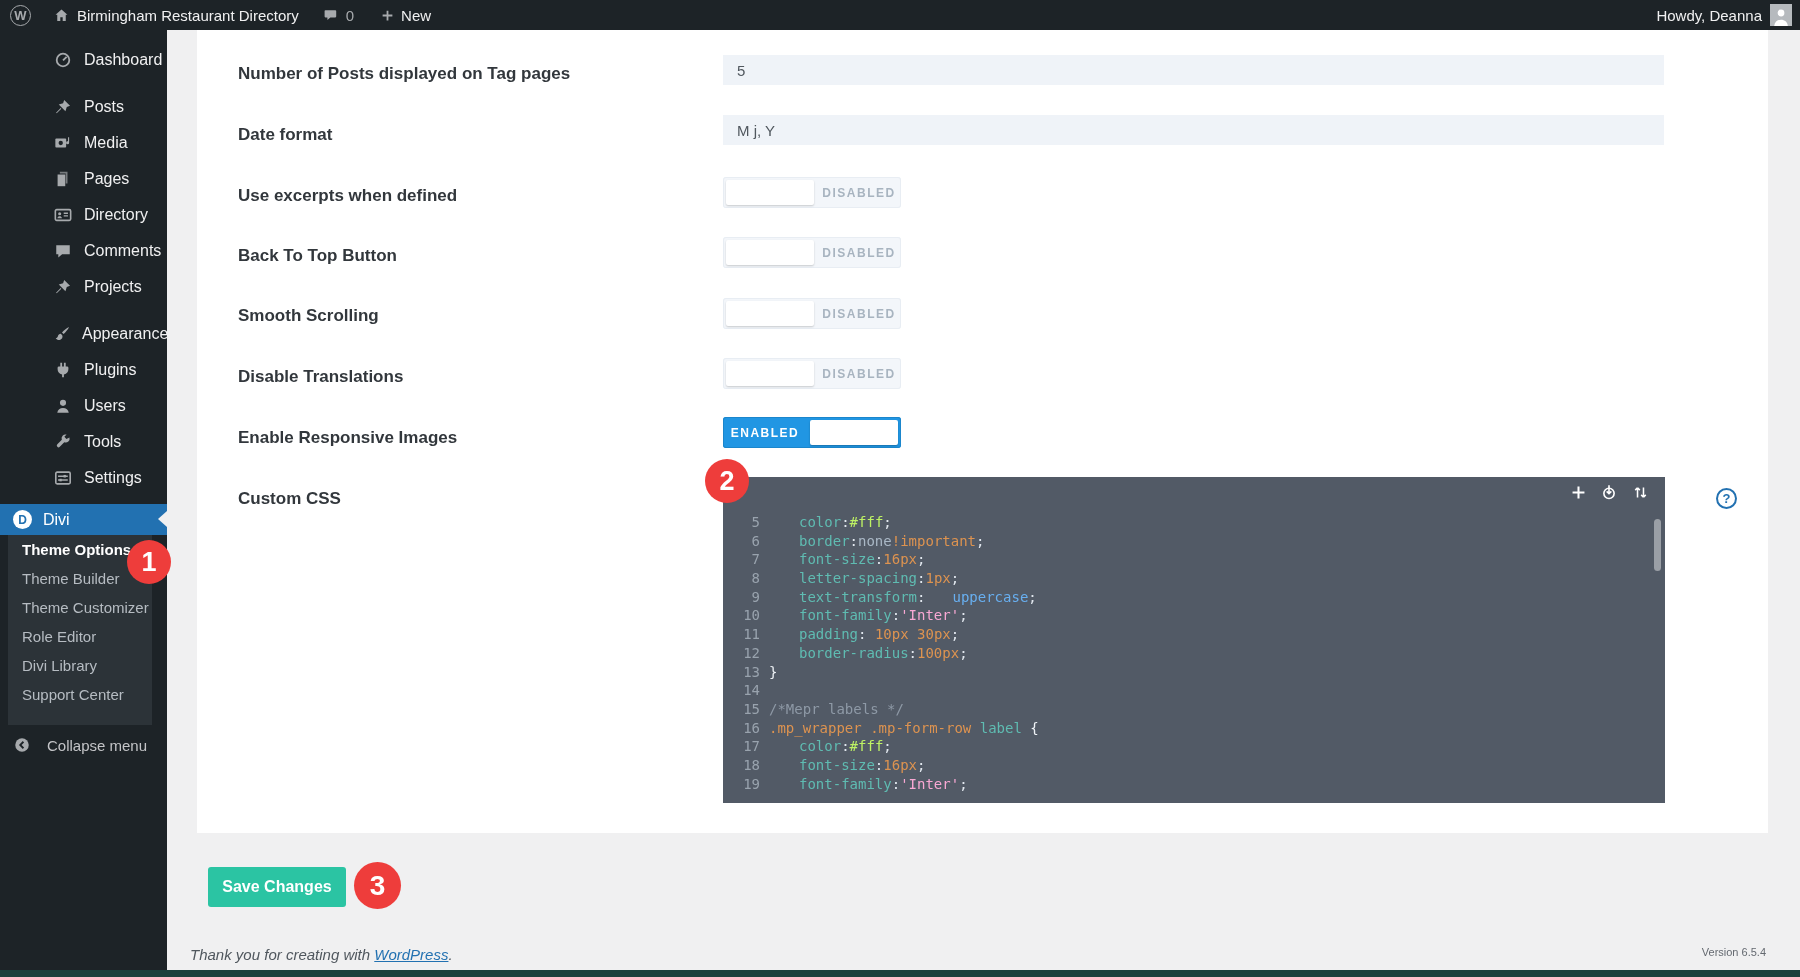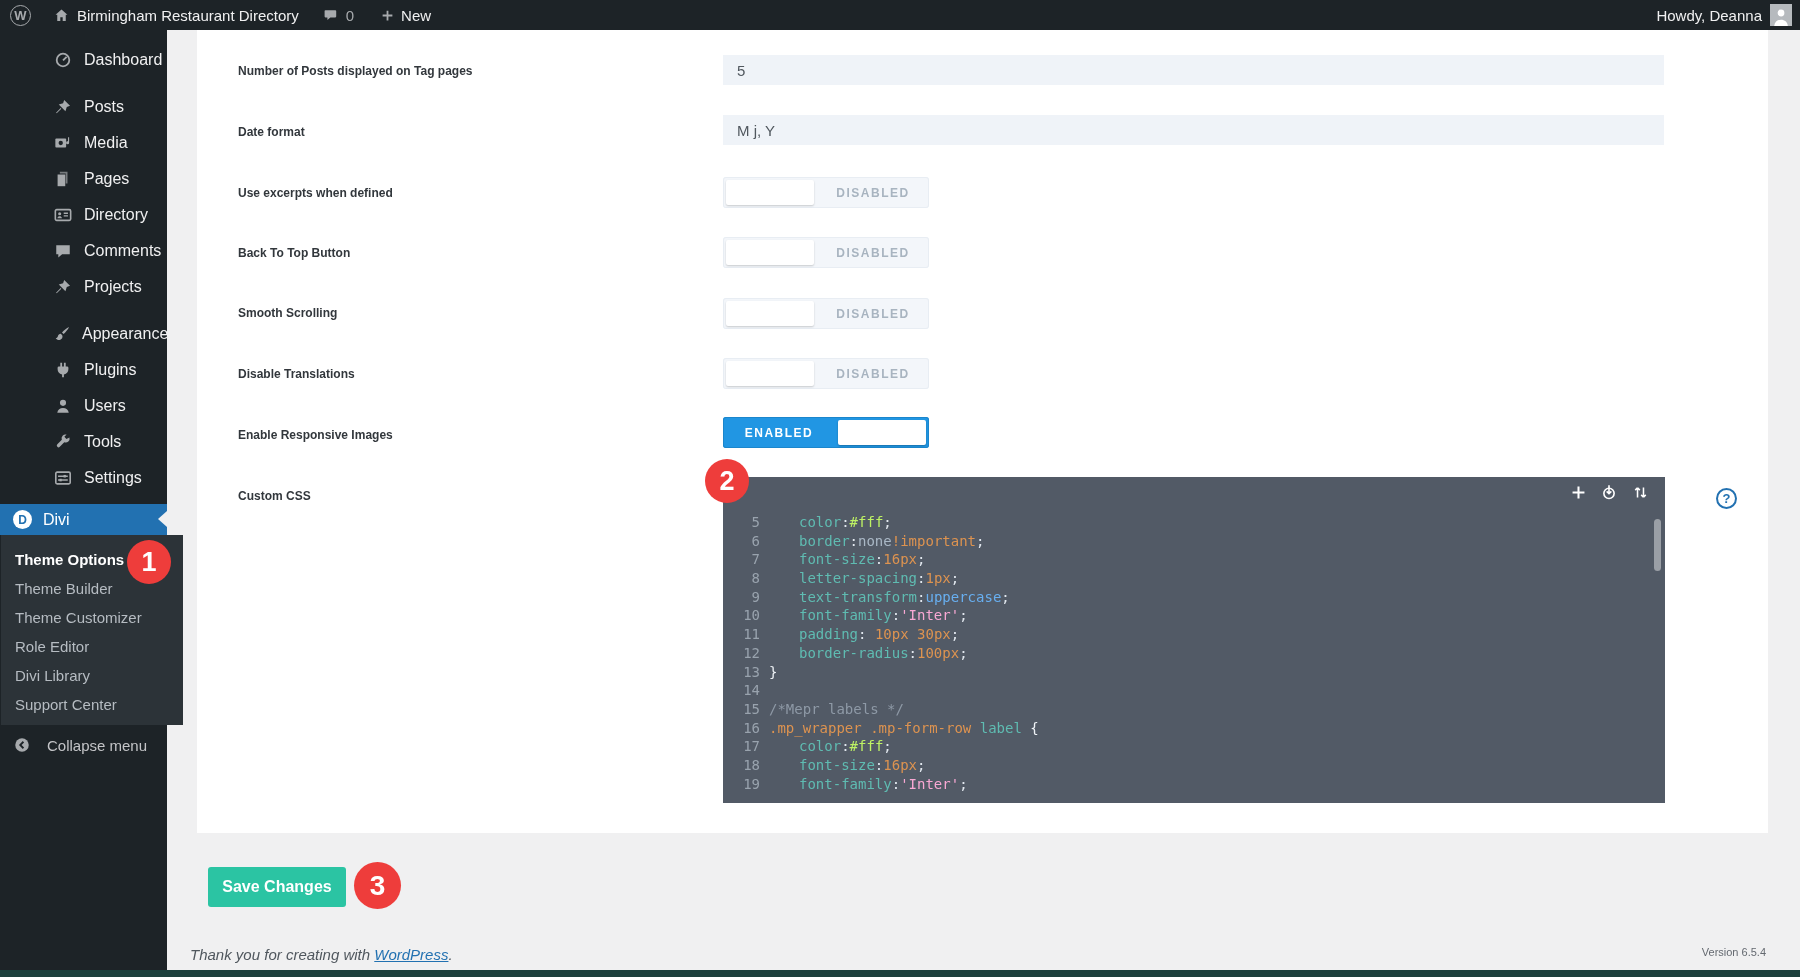--- a/index.html
+++ b/index.html
@@ -30,36 +30,36 @@
   .menu-item .mi-label { margin-left:11px; }
   .menu-gap { height:11px; }
   .menu-top { padding-top:12px;margin-left:40px; }
   .divi-item { position:absolute; left:0; top:474px; width:167px; height:31px; background:#2271b1;
     display:flex; align-items:center; padding-left:13px; color:#fff; font-size:16px; cursor:pointer; }
   .divi-item .mi-label { margin-left:11px; }
   .divi-arrow { position:absolute; right:0; top:7px; width:0; height:0;
     border:8px solid transparent; border-right:9px solid #f0f0f1; border-left:none; }
   .divi-d { width:19px; height:19px; background:#fff; color:#2271b1; border-radius:50%;
     font-size:12px; font-weight:bold; display:flex; align-items:center; justify-content:center; }
-  .submenu { position:absolute; left:1px; top:505px; width:182px; height:190px; background:#2c3338; padding-top:10px; }
+  .submenu { position:absolute; left:8px; top:505px; width:144px; height:190px; background:#2c3338; }
   .submenu-item { height:29px; display:flex; align-items:center; padding-left:14px;
     color:#b6bcc2; font-size:15px; cursor:pointer; }
   .submenu-item.active { color:#fff; font-weight:bold; }
   .collapse-item { position:absolute; left:0; top:700px; width:167px; height:30px;
     display:flex; align-items:center; padding-left:13px; color:#a7aaad; font-size:15px; cursor:pointer; }
   .collapse-item .mi-label { margin-left:16px; color:#c3c4c7; }
 
   
   .card { position:absolute; left:197px; top:30px; width:1571px; height:803px; background:#ffffff; z-index:10; }
-  .form-label { position:absolute; left:41px; color:#32373c; font-size:12px; font-weight:bold; }
+  .form-label { position:absolute; left:41px; color:#32373c; font-size:17px; font-weight:bold; }
   .epanel-input { position:absolute; left:526px; width:941px; height:30px; background:#eff3f8;
     border:none; outline:none; color:#50575e; font-size:15px; padding:0 14px;
     font-family:"Liberation Sans", sans-serif; }
 
-  .toggle { position:absolute; left:526px; width:206px; height:31px; border-radius:3px;
+  .toggle { position:absolute; left:526px; width:178px; height:31px; border-radius:3px;
     display:flex; align-items:center; cursor:pointer; }
   .toggle.off { background:#f3f6fa; box-shadow:inset 0 0 0 1px #e8edf3; }
   .toggle .knob { width:88px; height:25px; background:#ffffff; border-radius:2px; margin:0 3px;
     box-shadow:0 1px 2px rgba(0,0,0,.18); }
   .toggle .state { flex:1; text-align:center; font-size:12px; font-weight:bold; letter-spacing:1.5px; }
   .toggle.off .state { color:#a8b4c0; }
   .toggle.on { background:#2196e3; box-shadow:inset 0 0 0 1px #1b86cc; }
   .toggle.on .state { color:#ffffff; }
   .toggle.on .knob { box-shadow:0 1px 2px rgba(0,0,0,.25); }
 
@@ -72,21 +72,21 @@
   .code-area { padding-top:36px; font-family:"DejaVu Sans Mono", monospace; font-size:14px; }
   .code-line { display:flex; height:18.7px; line-height:18.7px; white-space:pre; }
   .gutter { width:46px; text-align:right; padding-right:9px; color:#99a3ae; flex:none; }
   .line-content { color:#e2e8ef; }
   .line-content.indent1 { padding-left:30px; }
   .tok-prop { color:#5fbcb2; }
   .tok-pun  { color:#e2e8ef; }
   .tok-num  { color:#dd9350; }
   .tok-str  { color:#f9a8d4; }
   .tok-val  { color:#bef264; }
-  .tok-kw   { color:#68aff0; }
+  .tok-kw   { color:#68aff0;margin-left:27px; }
   .tok-muted{ color:#aab8c6; }
   .tok-imp  { color:#dd9350; }
   .tok-com  { color:#8e99a6; }
   .tok-sel  { color:#dd9350; }
   .tok-tag  { color:#5fbcb2;margin-top:8px; }
   .tok-brace{ color:#eef2f6; }
   .editor-scrollbar { position:absolute; right:4px; top:42px; width:7px; height:52px;
     background:rgba(255,255,255,.42); border-radius:4px; cursor:grab; }
 
   .help-icon { position:absolute; left:1519px; top:458px; width:21px; height:21px; border:2px solid #2271b1;

